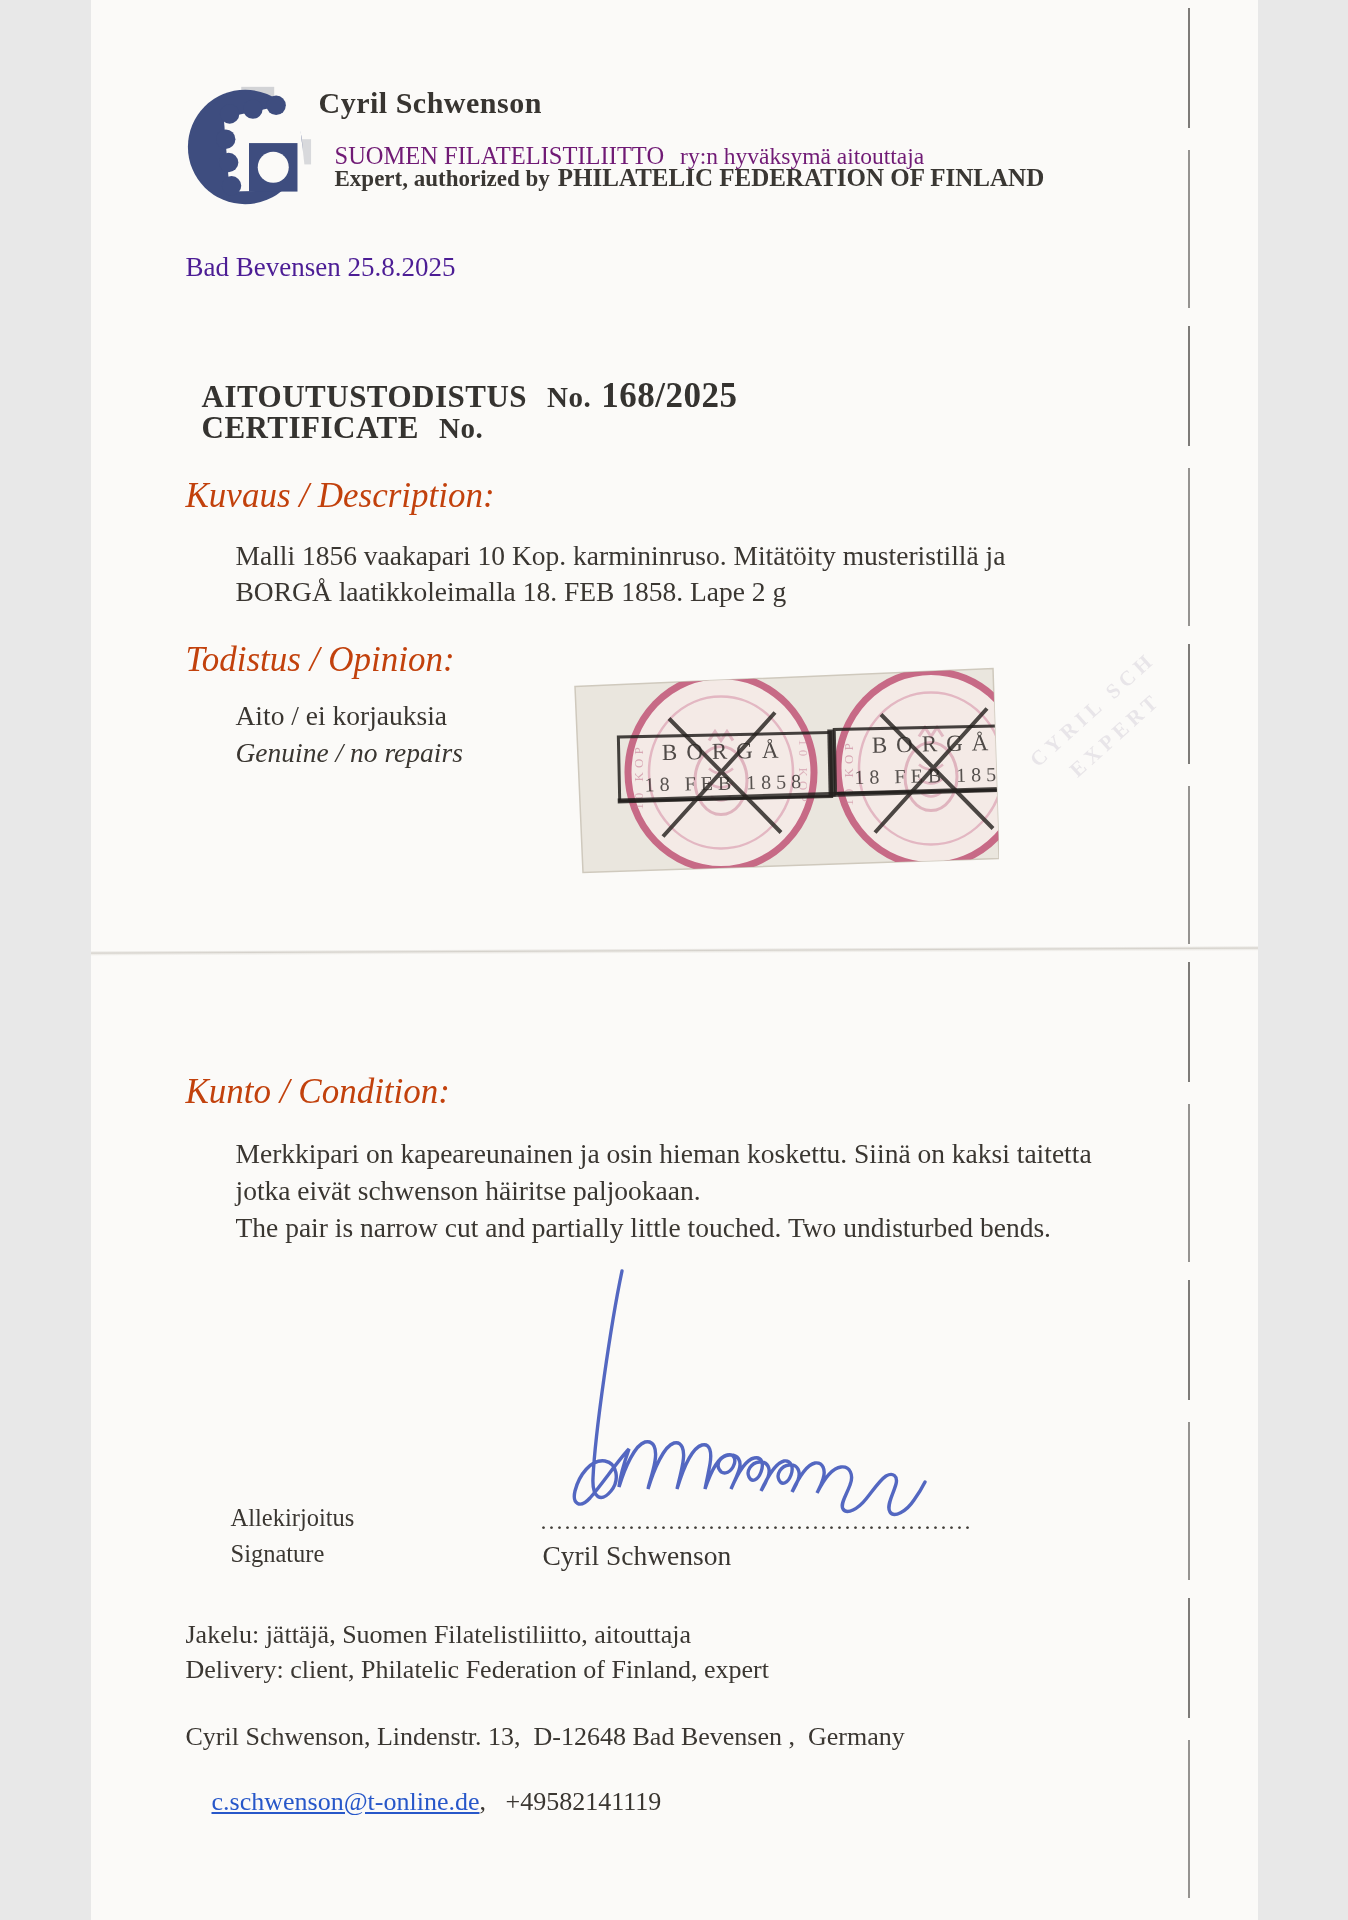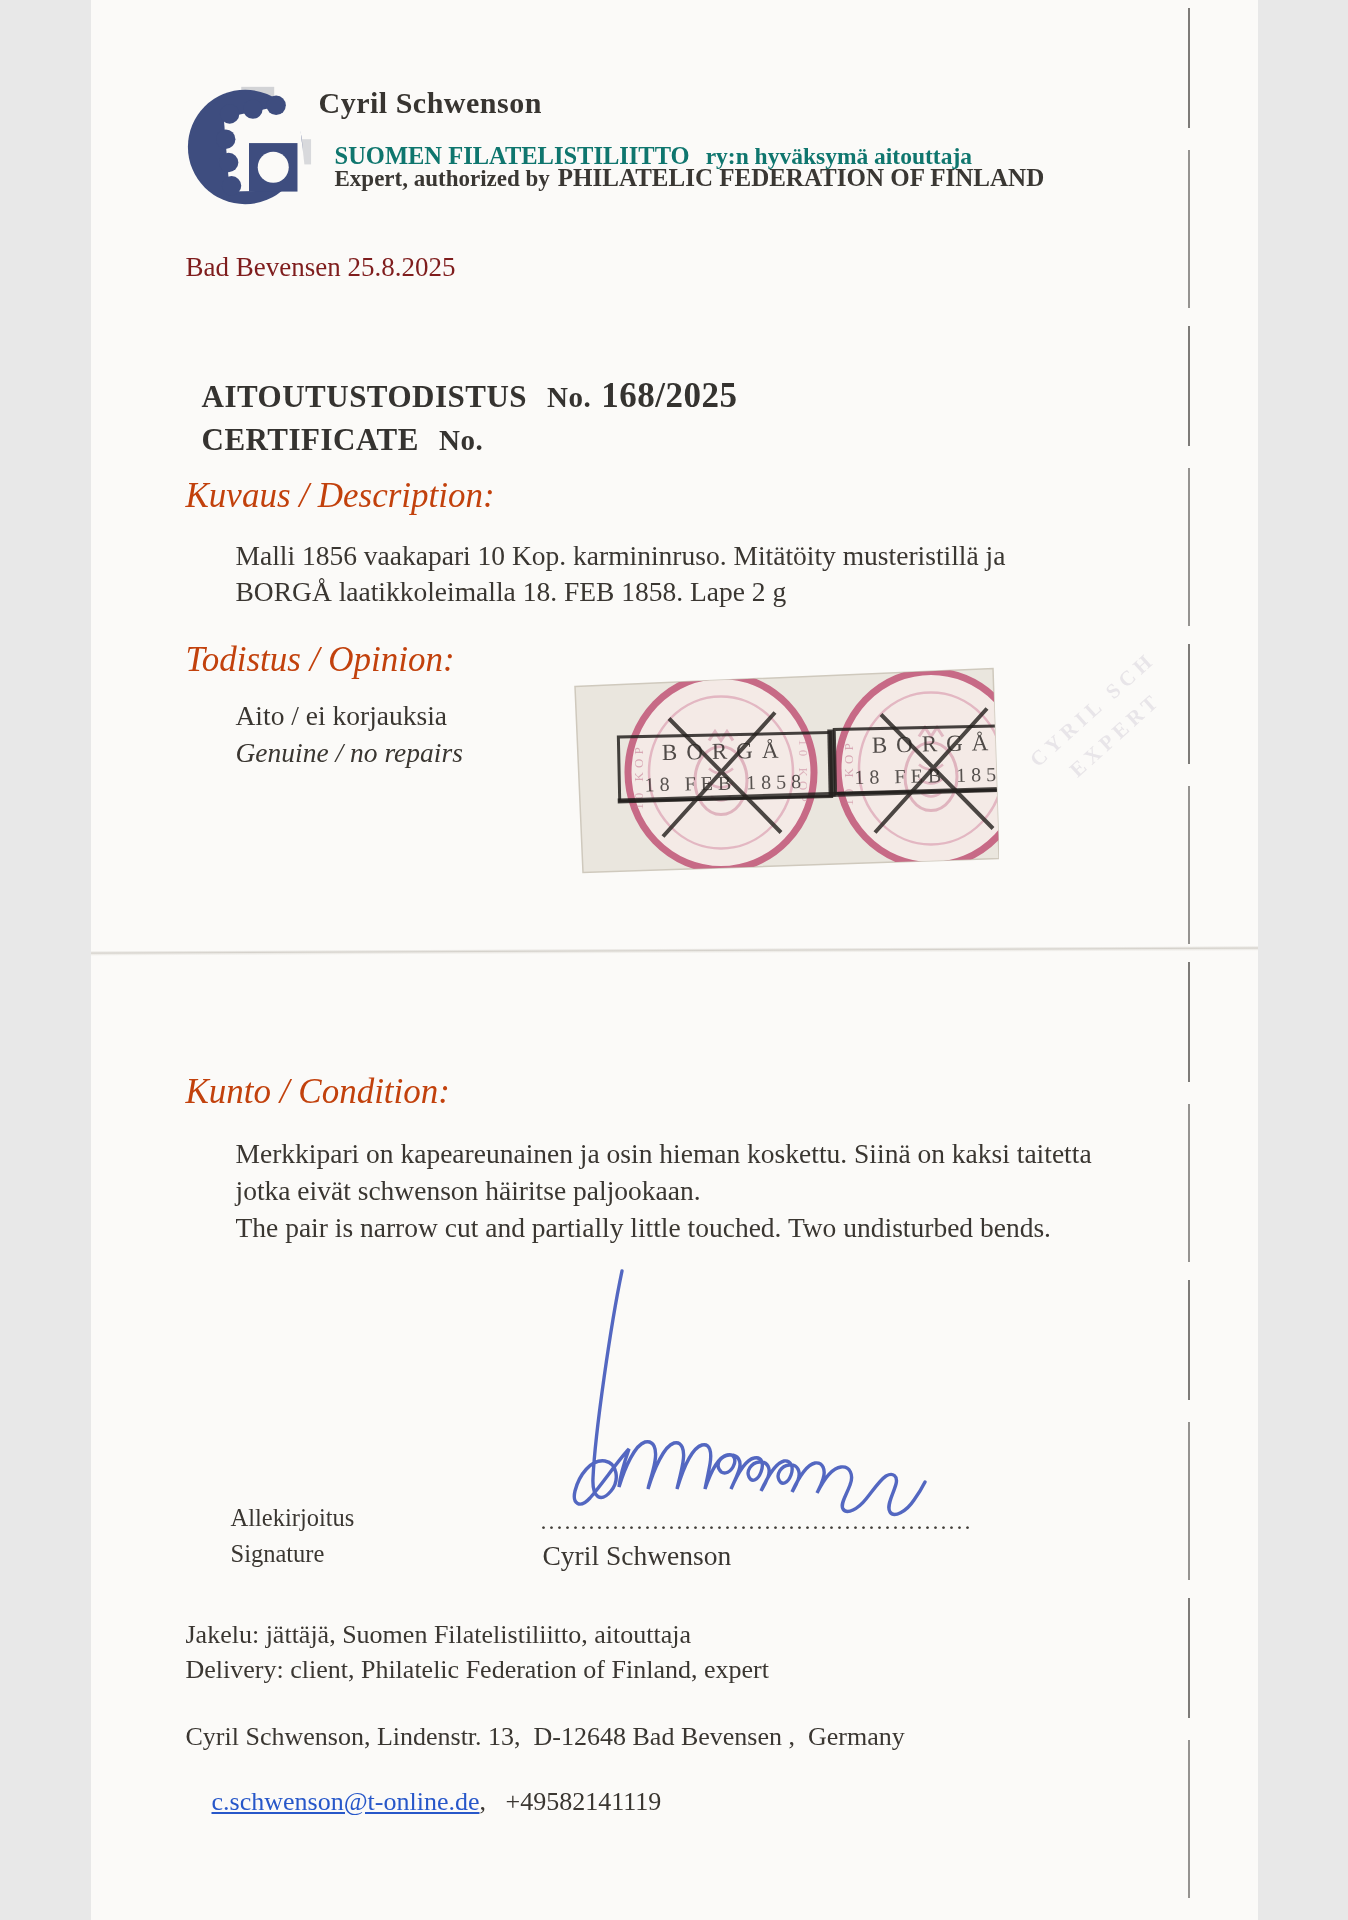--- a/index.html
+++ b/index.html
@@ -8,25 +8,25 @@
     width:1167px;height:1920px;
     margin:0 auto;
     background:#fbfaf8;
     overflow:hidden;
     font-family:"Liberation Serif", serif;
     color:#3a3733;
   }
   .abs{position:absolute;}
   .line{white-space:pre-wrap;}
   .hdr-name{font-size:30px;font-weight:bold;color:#383531;letter-spacing:.5px;}
-  .hdr-l2{font-size:24.5px;font-weight:bold;color:#0f766e;}
+  .hdr-l2{font-size:24.5px;font-weight:normal;color:#701a75;}
   .hdr-l2-suffix{margin-left:16px;font-size:23.5px;}
   .hdr-l3-prefix{font-size:23px;font-weight:bold;}
   .hdr-l3-org{font-size:25px;font-weight:bold;margin-left:8px;}
-  .dateline{font-size:27px;color:#7f1d1d;}
+  .dateline{font-size:27px;color:#4c1d95;}
   .title1{font-size:31px;font-weight:bold;color:#353330;letter-spacing:.5px;}
   .title-no{font-size:29px;margin-left:20px;}
   .title-num{font-size:35px;margin-left:10px;}
   .seclabel{font-size:35px;font-style:italic;color:#c2410c;}
   .body-line{font-size:27.5px;color:#3a3631;}
   .small-line{font-size:26px;color:#3a3631;}
   .sig-label{font-size:24.5px;color:#3a3631;}
   .printed-name{font-size:27.5px;color:#3a3631;}
   .dots{font-size:24px;letter-spacing:2px;color:#44403b;}
   .email-link{color:#2757c9;text-decoration:underline;}
@@ -87,21 +87,21 @@
   </div>
   <div class="abs line" style="left:228px;top:146px;">
     <span class="hdr-l3-prefix">Expert, authorized by</span><span class="hdr-l3-org">PHILATELIC FEDERATION OF FINLAND</span>
   </div>
 
   <div class="abs dateline line" style="left:95px;top:252px;">Bad Bevensen 25.8.2025</div>
 
   <div class="abs line" style="left:95px;top:358px;">
     <span class="title1">AITOUTUSTODISTUS</span><span class="title1 title-no">No.</span><span class="title1 title-num">168/2025</span>
   </div>
-  <div class="abs line" style="left:95px;top:404px;">
+  <div class="abs line" style="left:95px;top:392px;">
     <span class="title1">CERTIFICATE</span><span class="title1 title-no">No.</span>
   </div>
 
   <div class="abs seclabel line" style="left:95px;top:476px;">Kuvaus / Description:</div>
   <div class="abs body-line line" style="left:145px;top:540px;">Malli 1856 vaakapari 10 Kop. karmininruso. Mitätöity musteristillä ja</div>
   <div class="abs body-line line" style="left:145px;top:576px;">BORGÅ laatikkoleimalla 18. FEB 1858. Lape 2 g</div>
 
   <div class="abs seclabel line" style="left:95px;top:640px;">Todistus / Opinion:</div>
   <div class="abs body-line line" style="left:145px;top:700px;">Aito / ei korjauksia</div>
   <div class="abs body-line line" style="left:145px;top:737px;font-style:italic;">Genuine / no repairs</div>

